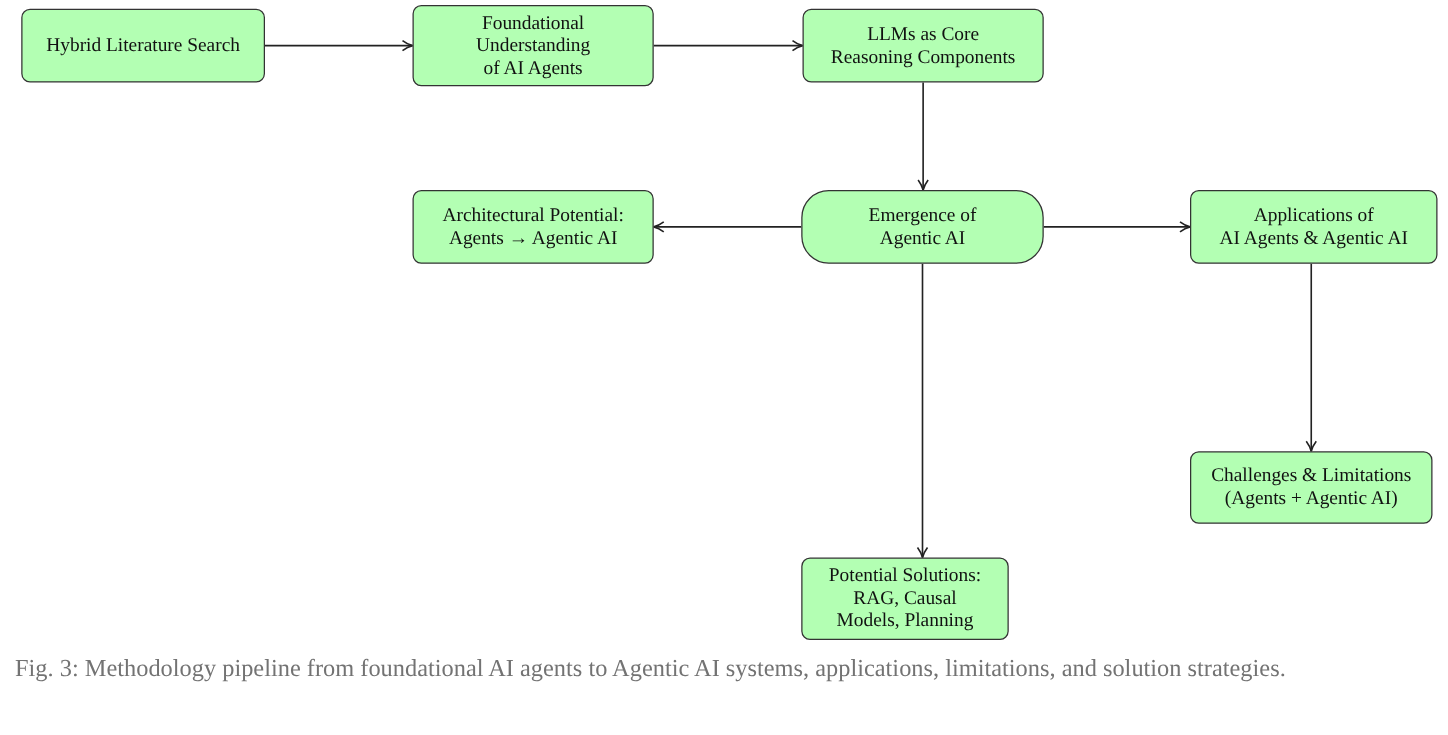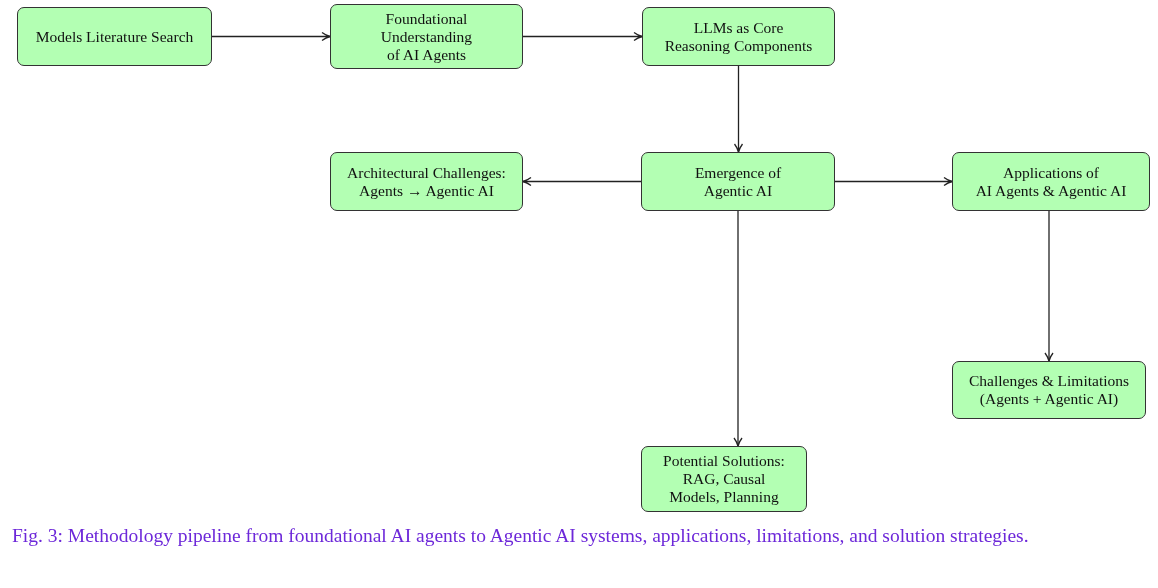--- a/index.html
+++ b/index.html
@@ -5,21 +5,21 @@
     html, body { margin: 0; padding: 0; background: #ffffff; }
     body { width: 1158px; height: 588px; position: relative; overflow: hidden;
            font-family: "Liberation Serif", "DejaVu Serif", serif; color: #111; }
     #diagram { position: absolute; left: 0; top: 0; }
     .node { position: absolute; box-sizing: border-box; background: #b3ffb3;
             border: 1.3px solid #333; border-radius: 7px;
             display: flex; align-items: center; justify-content: center;
             text-align: center; font-size: 15.5px; line-height: 18px; }
     .node span { white-space: pre-line; }
     .caption { position: absolute; left: 12px; top: 523px; width: 1136px;
-               font-size: 19.5px; line-height: 26px; text-align: justify; color: #6d28d9; }
+               font-size: 19.5px; line-height: 26px; text-align: justify; color: #737373; }
   </style>
 </head>
 <body>
 
 <svg id="diagram" width="1158" height="520">
   <defs>
     <marker id="arrow" markerWidth="10" markerHeight="10" refX="9" refY="5" orient="auto" markerUnits="userSpaceOnUse">
       <path d="M1,1 Q5,4 9,5 Q5,6 1,9" fill="none" stroke="#222" stroke-width="1.3"></path>
     </marker>
   </defs>
@@ -28,37 +28,37 @@
       <line x1="523" y1="36.5" x2="642" y2="36.5" stroke="#222" stroke-width="1.3" marker-end="url(#arrow)"></line>
       <line x1="738.5" y1="66" x2="738.5" y2="152" stroke="#222" stroke-width="1.3" marker-end="url(#arrow)"></line>
       <line x1="641" y1="181.5" x2="523" y2="181.5" stroke="#222" stroke-width="1.3" marker-end="url(#arrow)"></line>
       <line x1="835" y1="181.5" x2="952" y2="181.5" stroke="#222" stroke-width="1.3" marker-end="url(#arrow)"></line>
       <line x1="1049" y1="211" x2="1049" y2="361" stroke="#222" stroke-width="1.3" marker-end="url(#arrow)"></line>
       <line x1="738" y1="211" x2="738" y2="446" stroke="#222" stroke-width="1.3" marker-end="url(#arrow)"></line>
     </g>
 </svg>
 
 <div class="node" id="n-hybrid-search" style="left:17px;top:7px;width:195px;height:59px;">
-  <span>Models Literature Search</span>
+  <span>Hybrid Literature Search</span>
 </div>
 <div class="node" id="n-foundational" style="left:330px;top:4px;width:193px;height:65px;">
   <span>Foundational
 Understanding
 of AI Agents</span>
 </div>
 <div class="node" id="n-llms-core" style="left:642px;top:7px;width:193px;height:59px;">
   <span>LLMs as Core
 Reasoning Components</span>
 </div>
-<div class="node" id="n-emergence" style="left:641px;top:152px;width:194px;height:59px;">
+<div class="node" id="n-emergence" style="left:641px;top:152px;width:194px;height:59px;border-radius:22px;">
   <span>Emergence of
 Agentic AI</span>
 </div>
 <div class="node" id="n-arch-evolution" style="left:330px;top:152px;width:193px;height:59px;">
-  <span>Architectural Challenges:
+  <span>Architectural Potential:
 Agents → Agentic AI</span>
 </div>
 <div class="node" id="n-applications" style="left:952px;top:152px;width:198px;height:59px;">
   <span>Applications of
 AI Agents &amp; Agentic AI</span>
 </div>
 <div class="node" id="n-challenges" style="left:952px;top:361px;width:194px;height:58px;">
   <span>Challenges &amp; Limitations
 (Agents + Agentic AI)</span>
 </div>

